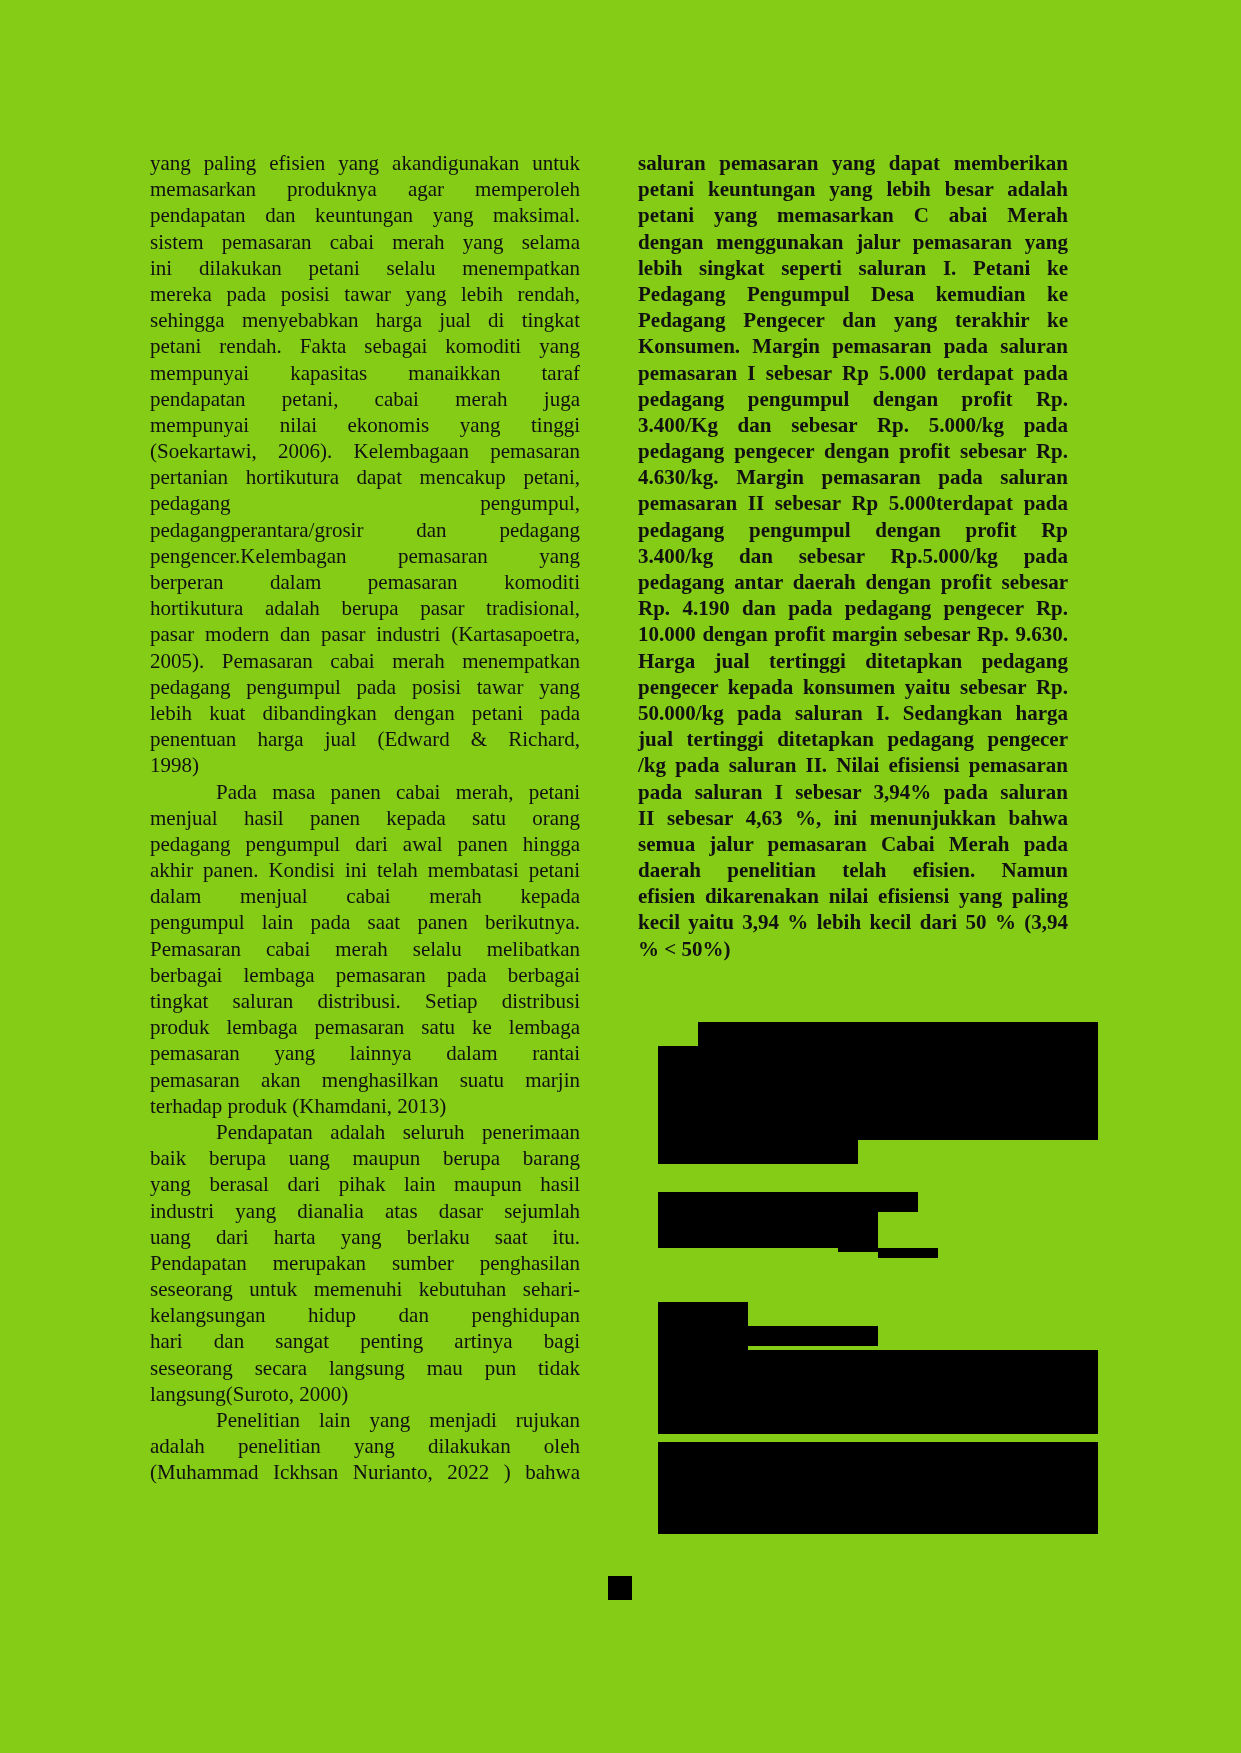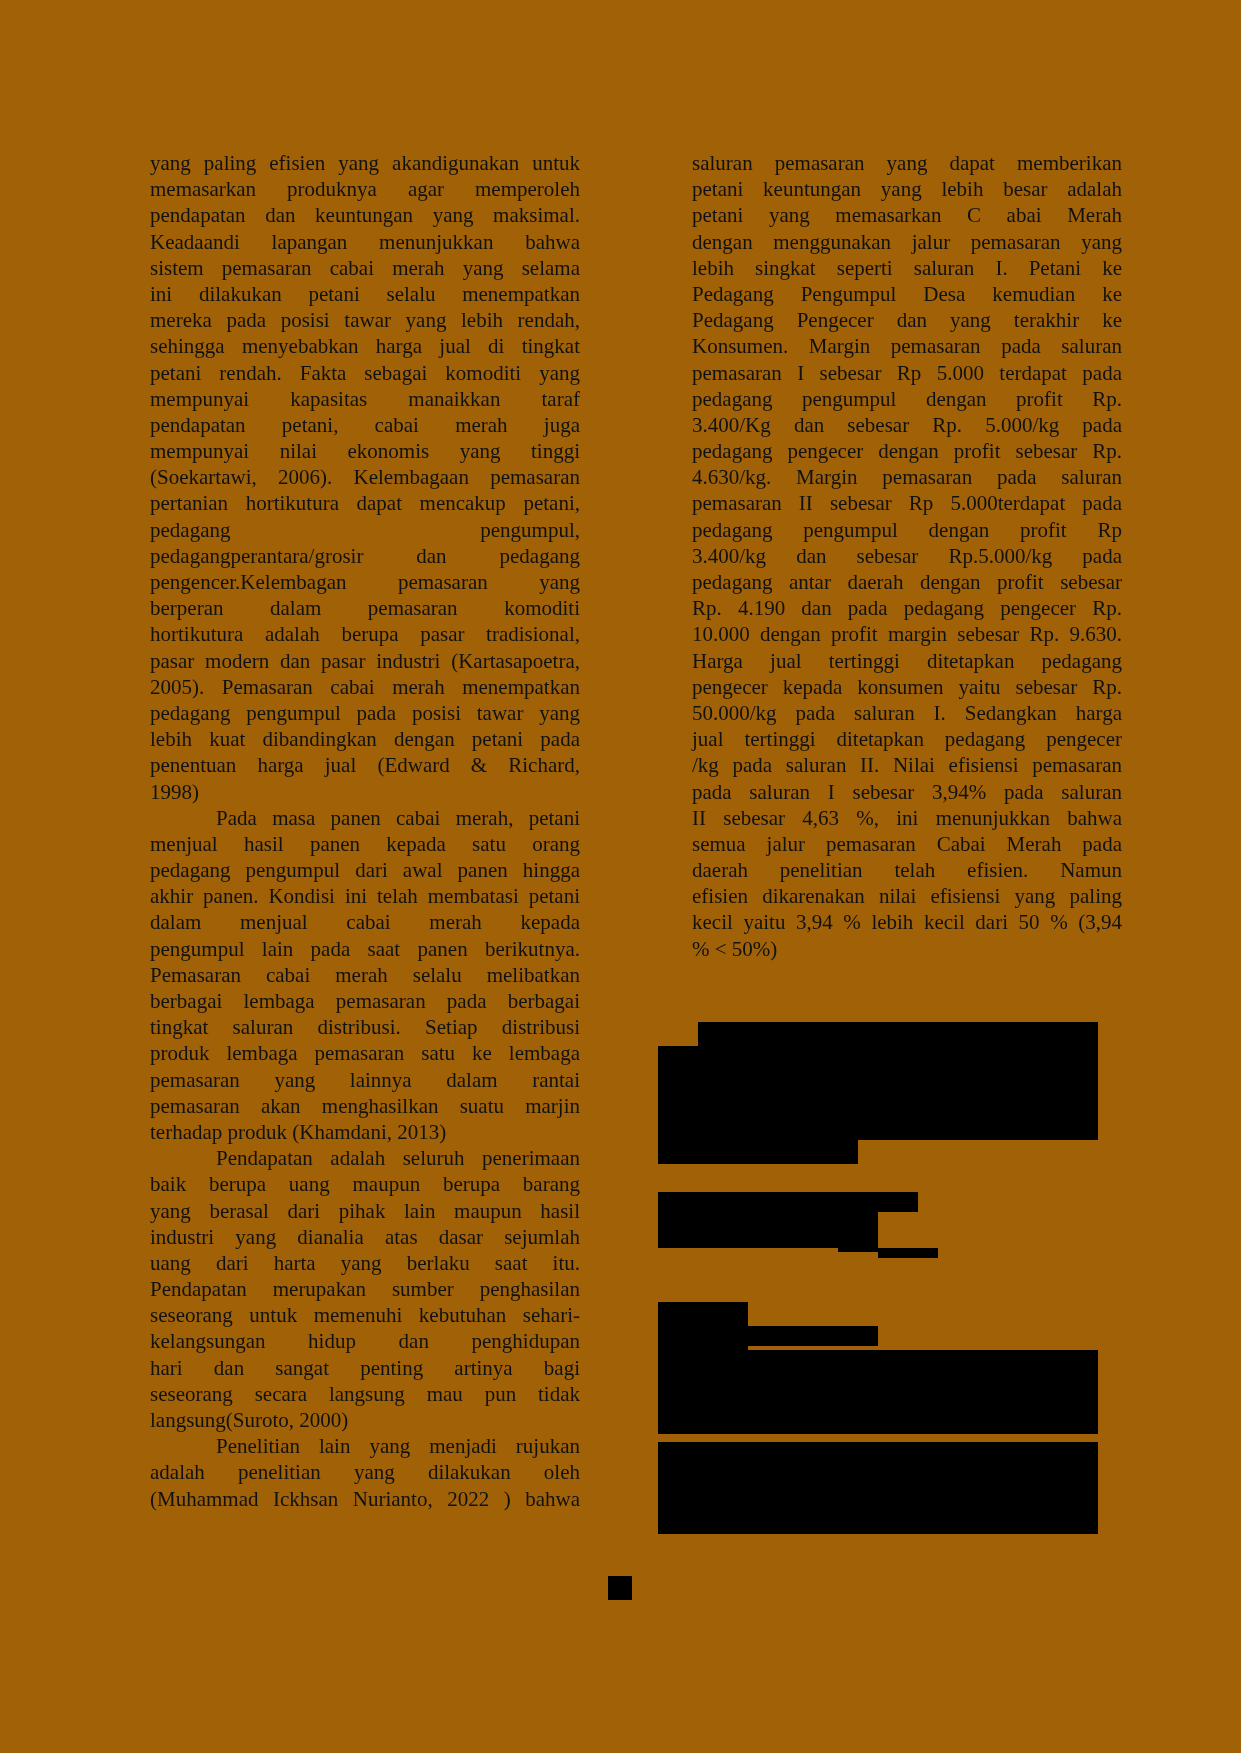--- a/index.html
+++ b/index.html
@@ -1,47 +1,46 @@
 <!DOCTYPE html>
 <html><head>
   <meta charset="utf-8">
   <style>
     html, body { margin: 0; padding: 0; background: #ffffff; }
     body { width: 1241px; height: 1753px; position: relative; overflow: hidden; }
-    .page { position: absolute; left: 0; top: 0; width: 1241px; height: 1753px; background: #a16207; }
+    .page { position: absolute; left: 0; top: 0; width: 1241px; height: 1753px; background: #84cc16; }
     .col {
       position: absolute;
       width: 430px;
       font-family: "Liberation Serif", "DejaVu Serif", serif;
       font-size: 21px;
       line-height: 26.2px;
       color: #111;
       text-align: justify;
     }
     .col-left { left: 150px; top: 150px; }
-    .col-right { left: 692px; top: 150px; }
+    .col-right { left: 638px; top: 150px; font-weight: bold; }
     .line { display: block; height: 26.2px; white-space: nowrap; text-align-last: justify; text-align: justify; }
     .line.last { text-align-last: left; }
     .line.indent { padding-left: 66px; }
 
     
     .redact-zone { position: absolute; left: 658px; top: 1022px; width: 440px; height: 520px; }
     .rbar { position: absolute; background: #000; }
     .page-num-box { position: absolute; left: 608px; top: 1576px; width: 24px; height: 24px; background: #000; }
   </style>
 </head>
 <body>
 
 <div class="page">
 
   <div class="col col-left" id="col-left">
       <span class="line">yang paling efisien yang akandigunakan untuk</span>
       <span class="line">memasarkan produknya agar memperoleh</span>
       <span class="line">pendapatan dan keuntungan yang maksimal.</span>
-      <span class="line">Keadaandi lapangan menunjukkan bahwa</span>
       <span class="line">sistem pemasaran cabai merah yang selama</span>
       <span class="line">ini dilakukan petani selalu menempatkan</span>
       <span class="line">mereka pada posisi tawar yang lebih rendah,</span>
       <span class="line">sehingga menyebabkan harga jual di tingkat</span>
       <span class="line">petani rendah. Fakta sebagai komoditi yang</span>
       <span class="line">mempunyai kapasitas manaikkan taraf</span>
       <span class="line">pendapatan petani, cabai merah juga</span>
       <span class="line">mempunyai nilai ekonomis yang tinggi</span>
       <span class="line">(Soekartawi, 2006). Kelembagaan pemasaran</span>
       <span class="line">pertanian hortikutura dapat mencakup petani,</span>

